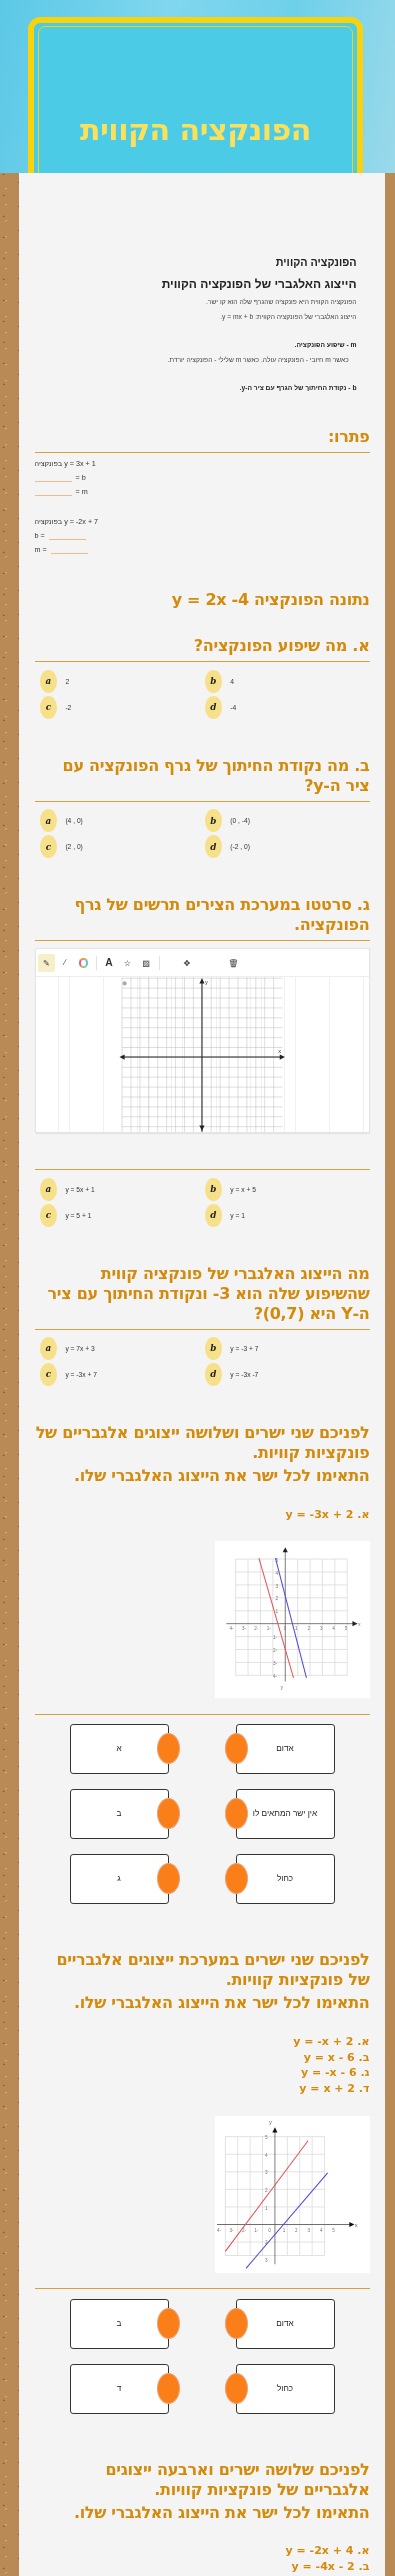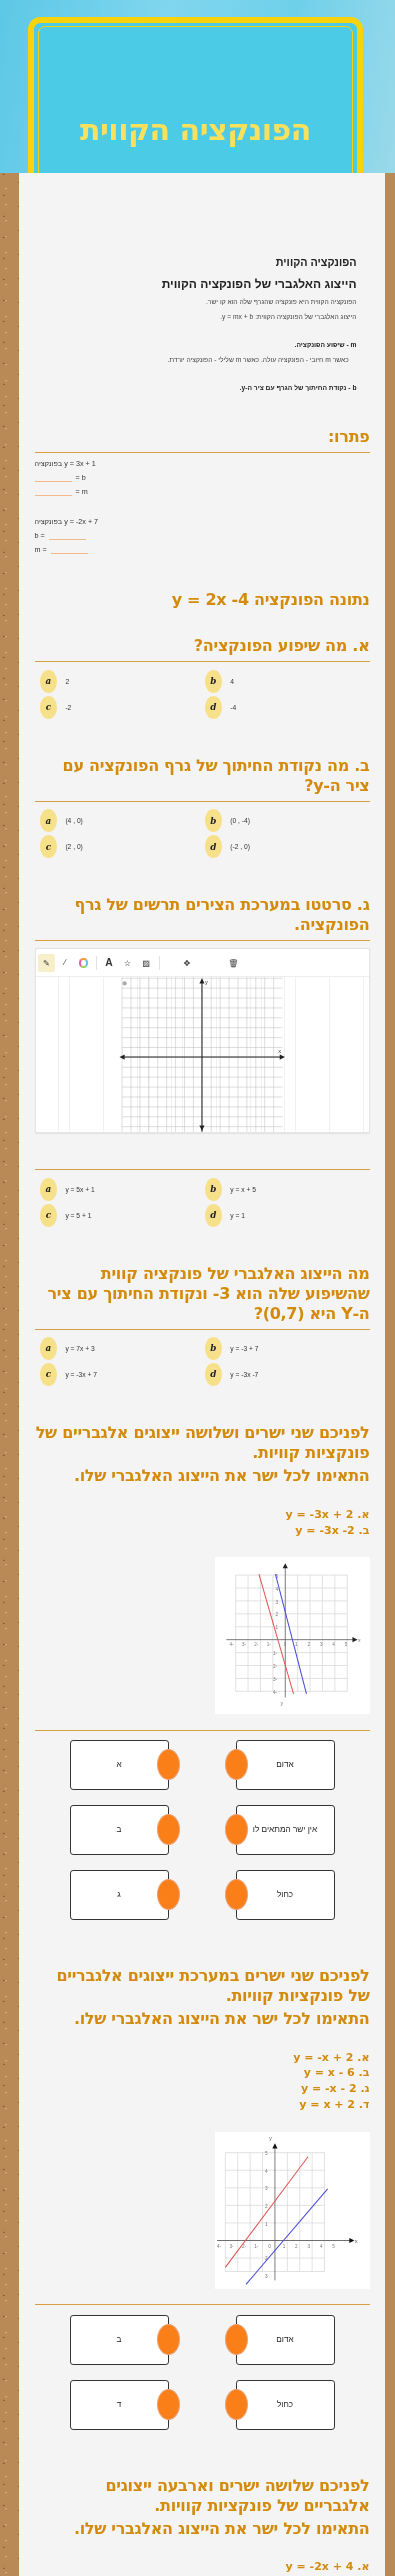--- a/index.html
+++ b/index.html
@@ -303,21 +303,20 @@
           <span class="choice-text">y = -3x -7</span>
         </div>
       </div>
   </div>
 
   <div class="section" style="margin-top:36px">
     <div class="q-heading">לפניכם שני ישרים ושלושה ייצוגים אלגבריים של פונקציות קוויות.</div>
     <div class="q-heading" style="margin-top:3.1px">התאימו לכל ישר את הייצוג האלגברי שלו.</div>
     <div class="eq-list" id="eq-match1">
         <div>א. y = -3x + 2</div>
-        <div>ב. y = -3x -2</div>
       </div>
     <div class="graph-img">
       <svg width="155" height="155" viewBox="0 0 300 300">
         <g stroke="#d9d9d9" stroke-width="1.5">
           <line x1="40" y1="35" x2="40" y2="260"></line>
             <line x1="64" y1="35" x2="64" y2="260"></line>
             <line x1="88" y1="35" x2="88" y2="260"></line>
             <line x1="112" y1="35" x2="112" y2="260"></line>
             <line x1="160" y1="35" x2="160" y2="260"></line>
             <line x1="184" y1="35" x2="184" y2="260"></line>
@@ -393,21 +392,21 @@
         </div>
       </div>
   </div>
 
   <div class="section" style="margin-top:46px">
     <div class="q-heading">לפניכם שני ישרים במערכת ייצוגים אלגבריים של פונקציות קוויות.</div>
     <div class="q-heading" style="margin-top:3.1px">התאימו לכל ישר את הייצוג האלגברי שלו.</div>
     <div class="eq-list" id="eq-match2">
         <div>א. y = -x + 2</div>
         <div>ב. y = x - 6</div>
-        <div>ג. y = -x - 2</div>
+        <div>ג. y = -x - 6</div>
         <div>ד. y = x + 2</div>
       </div>
     <div class="graph-img">
       <svg width="155" height="155" viewBox="0 0 300 300">
         <g stroke="#d9d9d9" stroke-width="1.5">
           <line x1="20" y1="40" x2="20" y2="270"></line>
             <line x1="44" y1="40" x2="44" y2="270"></line>
             <line x1="68" y1="40" x2="68" y2="270"></line>
             <line x1="92" y1="40" x2="92" y2="270"></line>
             <line x1="140" y1="40" x2="140" y2="270"></line>

